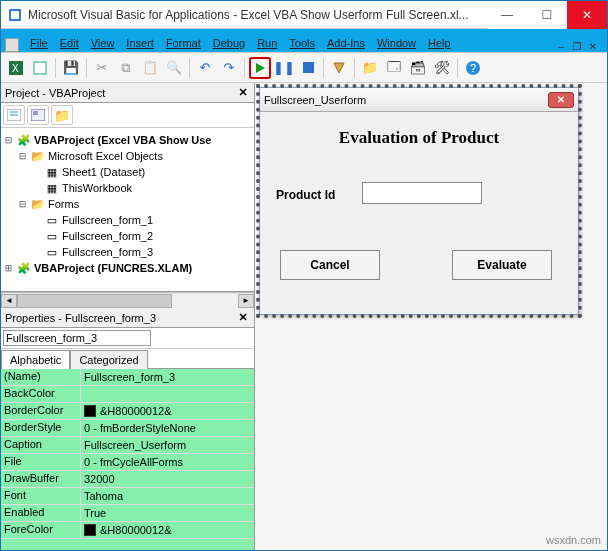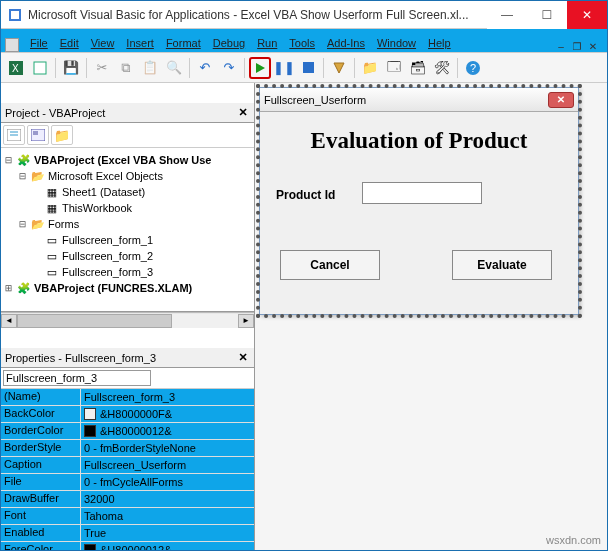--- a/index.html
+++ b/index.html
@@ -16,55 +16,55 @@
 .menu { padding:3px 6px; color:#222; }
 .menu u { text-decoration:underline; }
 .mdi { margin-left:auto; display:flex; gap:2px; padding-right:3px; }
 .mdi span { width:14px; height:12px; display:inline-flex; align-items:center; justify-content:center; font-size:10px; color:#333; }
 .toolbar { display:flex; align-items:center; padding:2px 4px; height:30px; background:#f5f5f5; border-bottom:1px solid #ccc; gap:2px; }
 .tbtn { width:22px; height:22px; display:flex; align-items:center; justify-content:center; font-size:13px; border-radius:2px; }
 .tbtn.run { border:2px solid #c00; border-radius:3px; }
 .tsep { width:1px; height:20px; background:#ccc; margin:0 2px; }
 .main { flex:1; display:flex; overflow:hidden; }
 .left { width:254px; display:flex; flex-direction:column; border-right:1px solid #999; }
-.panehdr { display:flex; align-items:center; background:#f0f0f0; border-bottom:1px solid #999; padding:2px 4px; height:20px;margin-top:20px; }
+.panehdr { display:flex; align-items:center; background:#f0f0f0; border-bottom:1px solid #999; padding:2px 4px; height:20px; }
 .panehdr .t { flex:1; font-size:11px; }
 .panehdr .x { font-weight:bold; width:14px; text-align:center; cursor:pointer; }
 .pjtools { display:flex; padding:2px; border-bottom:1px solid #ccc; gap:2px; }
 .pjtools .tbtn { width:22px; height:20px; border:1px solid #ccc; }
 .tree { flex:0 0 auto; height:164px; overflow:auto; background:#fff; padding:4px 2px; border-bottom:1px solid #999; }
 .node { display:flex; align-items:center; gap:3px; padding:1px 0; white-space:nowrap; }
 .exp { width:11px; text-align:center; font-size:9px; color:#555; }
 .nic { width:14px; height:14px; display:inline-flex; align-items:center; justify-content:center; font-size:11px; }
 .ind1 { padding-left:14px; } .ind2 { padding-left:28px; }
 .hscroll { height:16px; background:#e8e8e8; border-top:1px solid #bbb; display:flex; align-items:center; }
 .hsbtn { width:16px; height:14px; background:#ddd; border:1px solid #aaa; display:flex; align-items:center; justify-content:center; font-size:8px; }
 .hstrack { flex:1; height:14px; background:#f0f0f0; position:relative; }
 .hstrack .thumb { position:absolute; left:0; width:70%; height:100%; background:#ccc; border:1px solid #aaa; }
 .propwrap { flex:1; display:flex; flex-direction:column; overflow:hidden; }
 .propsel { display:flex; padding:2px; border-bottom:1px solid #ccc; }
 .propsel input { flex:0 0 104px; border:1px solid #999; font-size:11px; padding:1px 2px; }
 .propsel .val { flex:1; border:1px solid #999; border-left:none; padding:1px 4px; display:flex; align-items:center; justify-content:space-between; }
 .tabs { display:flex; border-bottom:1px solid #999; }
 .tab { padding:3px 8px; border:1px solid #999; border-bottom:none; background:#f0f0f0; position:relative; top:1px; }
 .tab.active { background:#fff; }
-.propgrid { flex:1; overflow:auto; background:#0ea5e9; }
+.propgrid { flex:1; overflow:auto; background:#86efac; }
 .prow { display:flex; border-bottom:1px solid #ddd; height:17px; }
 .prow .k { width:80px; padding:1px 3px; border-right:1px solid #ddd; }
 .prow .v { flex:1; padding:1px 3px; display:flex; align-items:center; gap:4px; }
 .sw { width:12px; height:12px; border:1px solid #333; }
 .design { flex:1; background:#f5f5f5; position:relative; padding:10px; }
 .dots { position:absolute; inset:10px; background-image:radial-gradient(#888 0.5px, transparent 0.5px); background-size:6px 6px; }
 .uform { position:absolute; left:4px; top:4px; width:320px; height:228px; background:#f0f0f0; border:1px solid #7a9ac0; box-shadow:2px 2px 4px rgba(0,0,0,.2); }
 .uform .ut { height:24px; background:linear-gradient(#fdfdfd,#e6e6e6); border-bottom:1px solid #aaa; display:flex; align-items:center; padding:0 4px; font-size:11px; }
 .uform .ut .t { flex:1; }
 .uform .ut .cl { width:26px; height:16px; background:#d85b5b; border:1px solid #a03030; border-radius:3px; color:#fff; display:flex; align-items:center; justify-content:center; font-size:10px; font-weight:bold; }
 .ubody { position:relative; height:calc(100% - 24px); }
 .selbrd { position:absolute; inset:-4px; border:4px dotted #555; pointer-events:none; }
-.uhead { position:absolute; left:0; right:0; top:16px; text-align:center; font-weight:bold; font-size:23px; font-family:'Times New Roman',serif; }
+.uhead { position:absolute; left:0; right:0; top:16px; text-align:center; font-weight:bold; font-size:17px; font-family:'Times New Roman',serif; }
 .ulabel { position:absolute; left:16px; top:76px; font-weight:bold; font-size:12px; }
 .uinput { position:absolute; left:102px; top:70px; width:120px; height:22px; background:#fff; border:1px solid #888; }
 .ubtn { position:absolute; top:138px; width:100px; height:30px; background:#f4f4f4; border:1px solid #888; display:flex; align-items:center; justify-content:center; font-weight:bold; font-size:12px; }
 .watermark { position:absolute; right:6px; bottom:4px; font-size:11px; color:#888; }
 </style>
 </head>
 <body>
 
 <div class="frame">
   <div class="titlebar">
@@ -235,33 +235,33 @@
       </div>
 
       <div class="propwrap">
         <div class="panehdr">
           <span class="t">Properties - Fullscreen_form_3</span>
           <span class="x">✕</span>
         </div>
         <div class="propsel">
           <input value="Fullscreen_form_3" style="">
         </div>
+        <div class="tabs">
+          <div class="tab active">Alphabetic</div>
+          <div class="tab">Categorized</div>
+        </div>
         <div class="propgrid" id="propgrid">
             <div class="prow">
               <div class="k">(Name)</div>
               <div class="v">
                 <span>Fullscreen_form_3</span>
               </div>
             </div>
             <div class="prow">
               <div class="k">BackColor</div>
-              <div class="v">
-                <span class="sw" style="background: rgb(240, 240, 240);"></span>
-                <span>&amp;H8000000F&amp;</span>
-              </div>
             </div>
             <div class="prow">
               <div class="k">BorderColor</div>
               <div class="v">
                 <span class="sw" style="background: rgb(0, 0, 0);"></span>
                 <span>&amp;H80000012&amp;</span>
               </div>
             </div>
             <div class="prow">
               <div class="k">BorderStyle</div>

